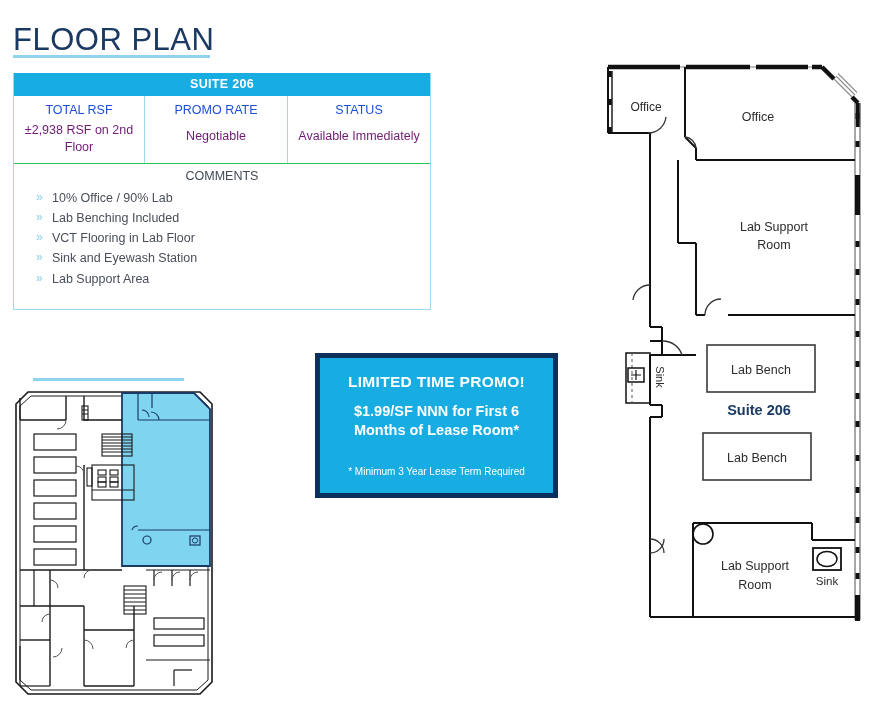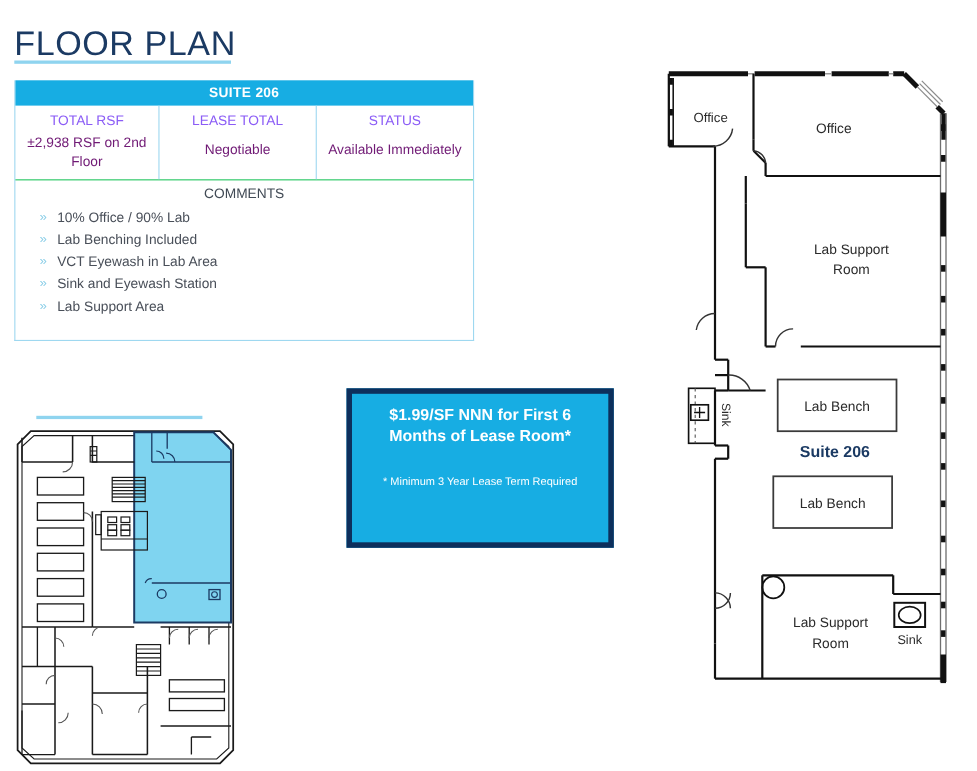--- a/index.html
+++ b/index.html
@@ -54,21 +54,21 @@
   .col{
     flex:1;
     border-right:1px solid #9ed8f0;
     padding:6px 4px 7px;
     text-align:center;
     box-sizing:border-box;
   }
   .col:last-child{border-right:none;text-align:center;}
   .col-head{
     font-size:12.5px;
-    color:#8b5cf6;
+    color:#1d4ed8;
     line-height:1.35;
     margin-bottom:3px;
   }
   .col-val{
     font-size:12.5px;
     color:#701a75;
     line-height:1.35;
   }
   .comments-head{
     border-top:1px solid #22c55e;
@@ -146,21 +146,21 @@
 
   <div class="info-table">
     <div class="table-header">SUITE 206</div>
 
     <div class="table-cols">
       <div class="col" style="flex:0 0 131px;">
         <div class="col-head">TOTAL RSF</div>
         <div class="col-val">±2,938 RSF on 2nd Floor</div>
       </div>
       <div class="col" style="flex:0 0 143px;">
-        <div class="col-head">LEASE TOTAL</div>
+        <div class="col-head">PROMO RATE</div>
         <div class="col-val" style="margin-top:9px;">Negotiable</div>
       </div>
       <div class="col">
         <div class="col-head">STATUS</div>
         <div class="col-val" style="margin-top:9px;">Available Immediately</div>
       </div>
     </div>
 
     <div class="comments-head">COMMENTS</div>
 
@@ -168,21 +168,21 @@
       <li>
         <span class="bullet">»</span>
         <span>10% Office / 90% Lab</span>
       </li>
       <li>
         <span class="bullet">»</span>
         <span>Lab Benching Included</span>
       </li>
       <li>
         <span class="bullet">»</span>
-        <span>VCT Eyewash in Lab Area</span>
+        <span>VCT Flooring in Lab Floor</span>
       </li>
       <li>
         <span class="bullet">»</span>
         <span>Sink and Eyewash Station</span>
       </li>
       <li>
         <span class="bullet">»</span>
         <span>Lab Support Area</span>
       </li>
     </ul>
@@ -294,20 +294,21 @@
       <path d="M70 250 a9 9 0 0 1 9 9"></path>
       <path d="M120 250 a8 8 0 0 0 -8 8"></path>
       <path d="M140 190 a8 8 0 0 1 8 -8"></path>
       <path d="M158 190 a8 8 0 0 1 8 -8"></path>
       <path d="M176 190 a8 8 0 0 1 8 -8"></path>
       <path d="M48 258 a9 9 0 0 1 -9 9"></path>
     </g>
   </svg>
 
   <div class="promo">
+    <div class="promo-title">LIMITED TIME PROMO!</div>
     <div class="promo-body">
       <div>$1.99/SF NNN for First 6</div>
       <div>Months of Lease Room*</div>
     </div>
     <div class="promo-note">* Minimum 3 Year Lease Term Required</div>
   </div>
 
   <svg class="dwg" id="floor-plan-drawing" width="290" height="595" viewBox="0 0 290 595">
 
     <g stroke="#111" stroke-width="4.5" stroke-linecap="butt" fill="none">

